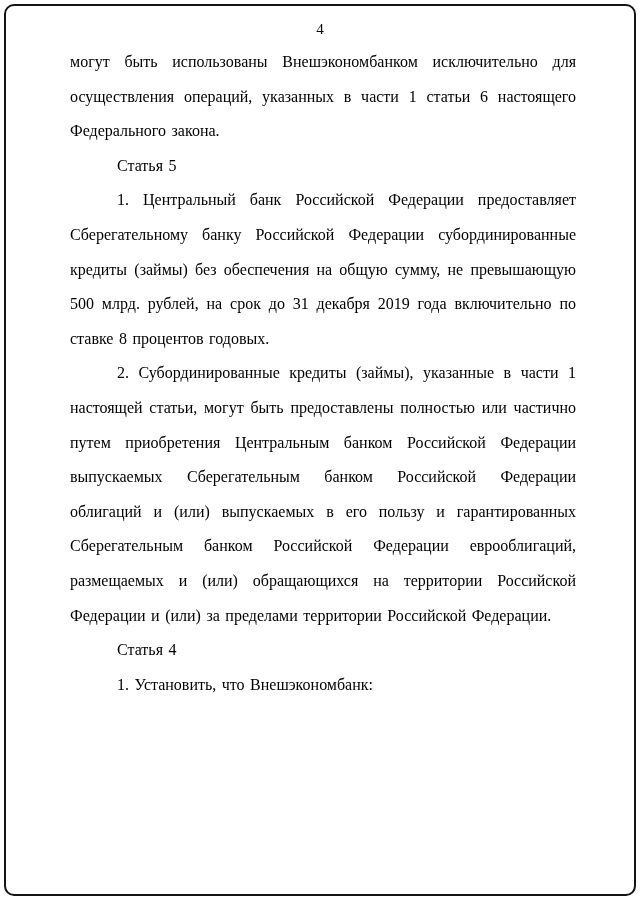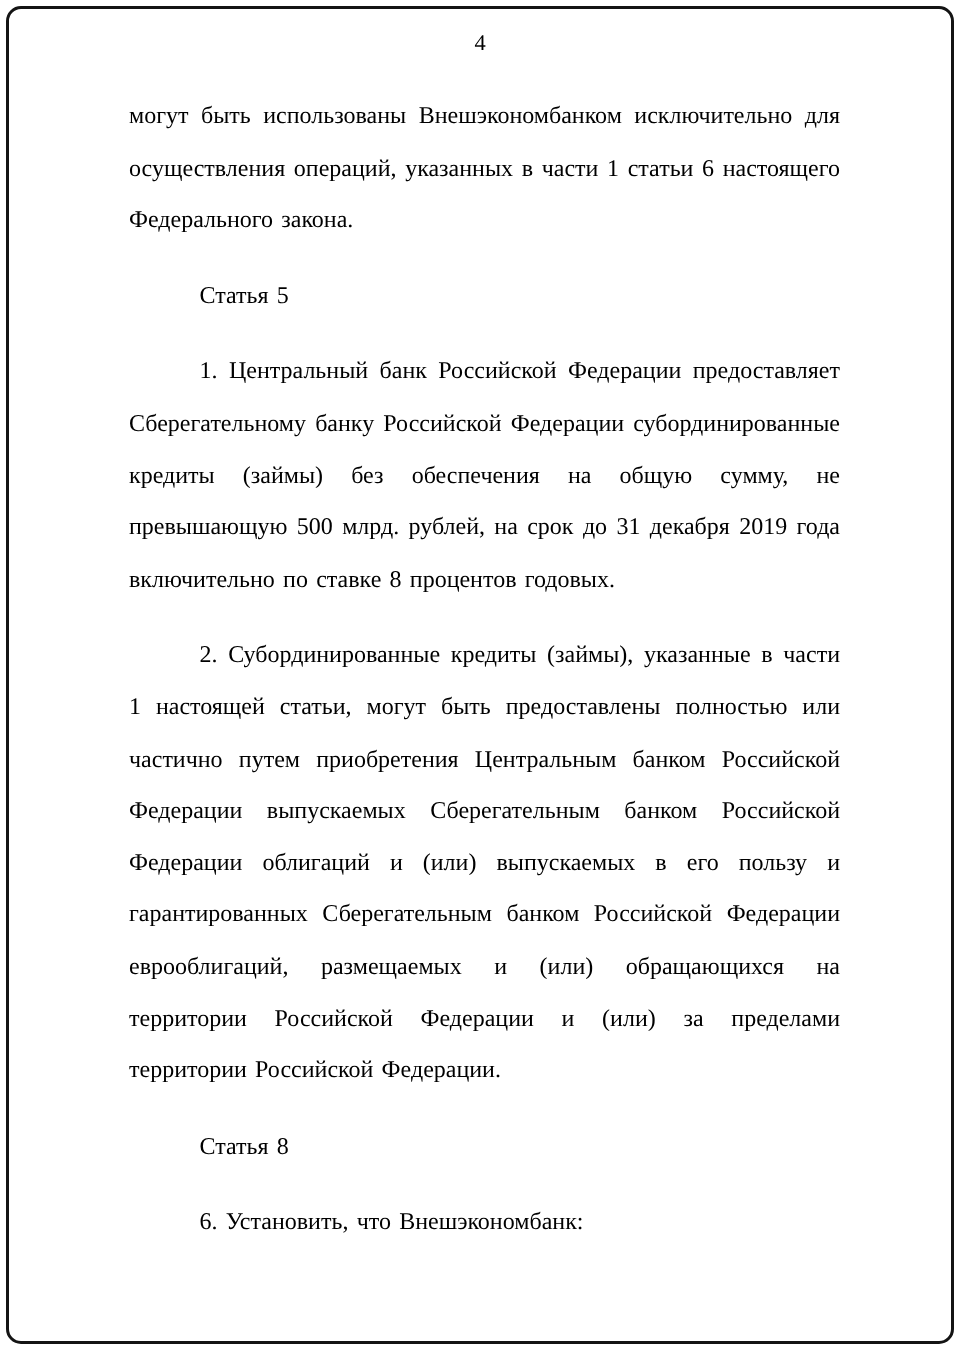--- a/index.html
+++ b/index.html
@@ -38,21 +38,21 @@
     position: absolute;
     left: 70px;
     top: 45px;
     width: 506px;
     font-size: 16px;
     line-height: 34.6px;
     text-align: justify;
     word-spacing: 1.5px;
   }
   .content p {
-    margin: 16px;
+    margin: 0;
     padding: 0;
     text-indent: 47px;
   }
   .content p.no-indent {
     text-indent: 0;
   }
   .content p.heading {
     font-weight: normal;
   }
   .content p.fill-last {
@@ -64,15 +64,15 @@
 
 <div class="page-frame"></div>
 
 <div class="page-number">4</div>
 
 <div class="content">
   <p class="no-indent">могут быть использованы Внешэкономбанком исключительно для осуществления операций, указанных в части 1 статьи 6 настоящего Федерального закона.</p>
   <p class="heading">Статья 5</p>
   <p>1. Центральный банк Российской Федерации предоставляет Сберегательному банку Российской Федерации субординированные кредиты (займы) без обеспечения на общую сумму, не превышающую 500 млрд. рублей, на срок до 31 декабря 2019 года включительно по ставке 8 процентов годовых.</p>
   <p>2. Субординированные кредиты (займы), указанные в части 1 настоящей статьи, могут быть предоставлены полностью или частично путем приобретения Центральным банком Российской Федерации выпускаемых Сберегательным банком Российской Федерации облигаций и (или) выпускаемых в его пользу и гарантированных Сберегательным банком Российской Федерации еврооблигаций, размещаемых и (или) обращающихся на территории Российской Федерации и (или) за пределами территории Российской Федерации.</p>
-  <p class="heading">Статья 8</p>
-  <p>6. Установить, что Внешэкономбанк:</p>
+  <p class="heading">Статья 4</p>
+  <p>1. Установить, что Внешэкономбанк:</p>
 </div>
 
 </body></html>

